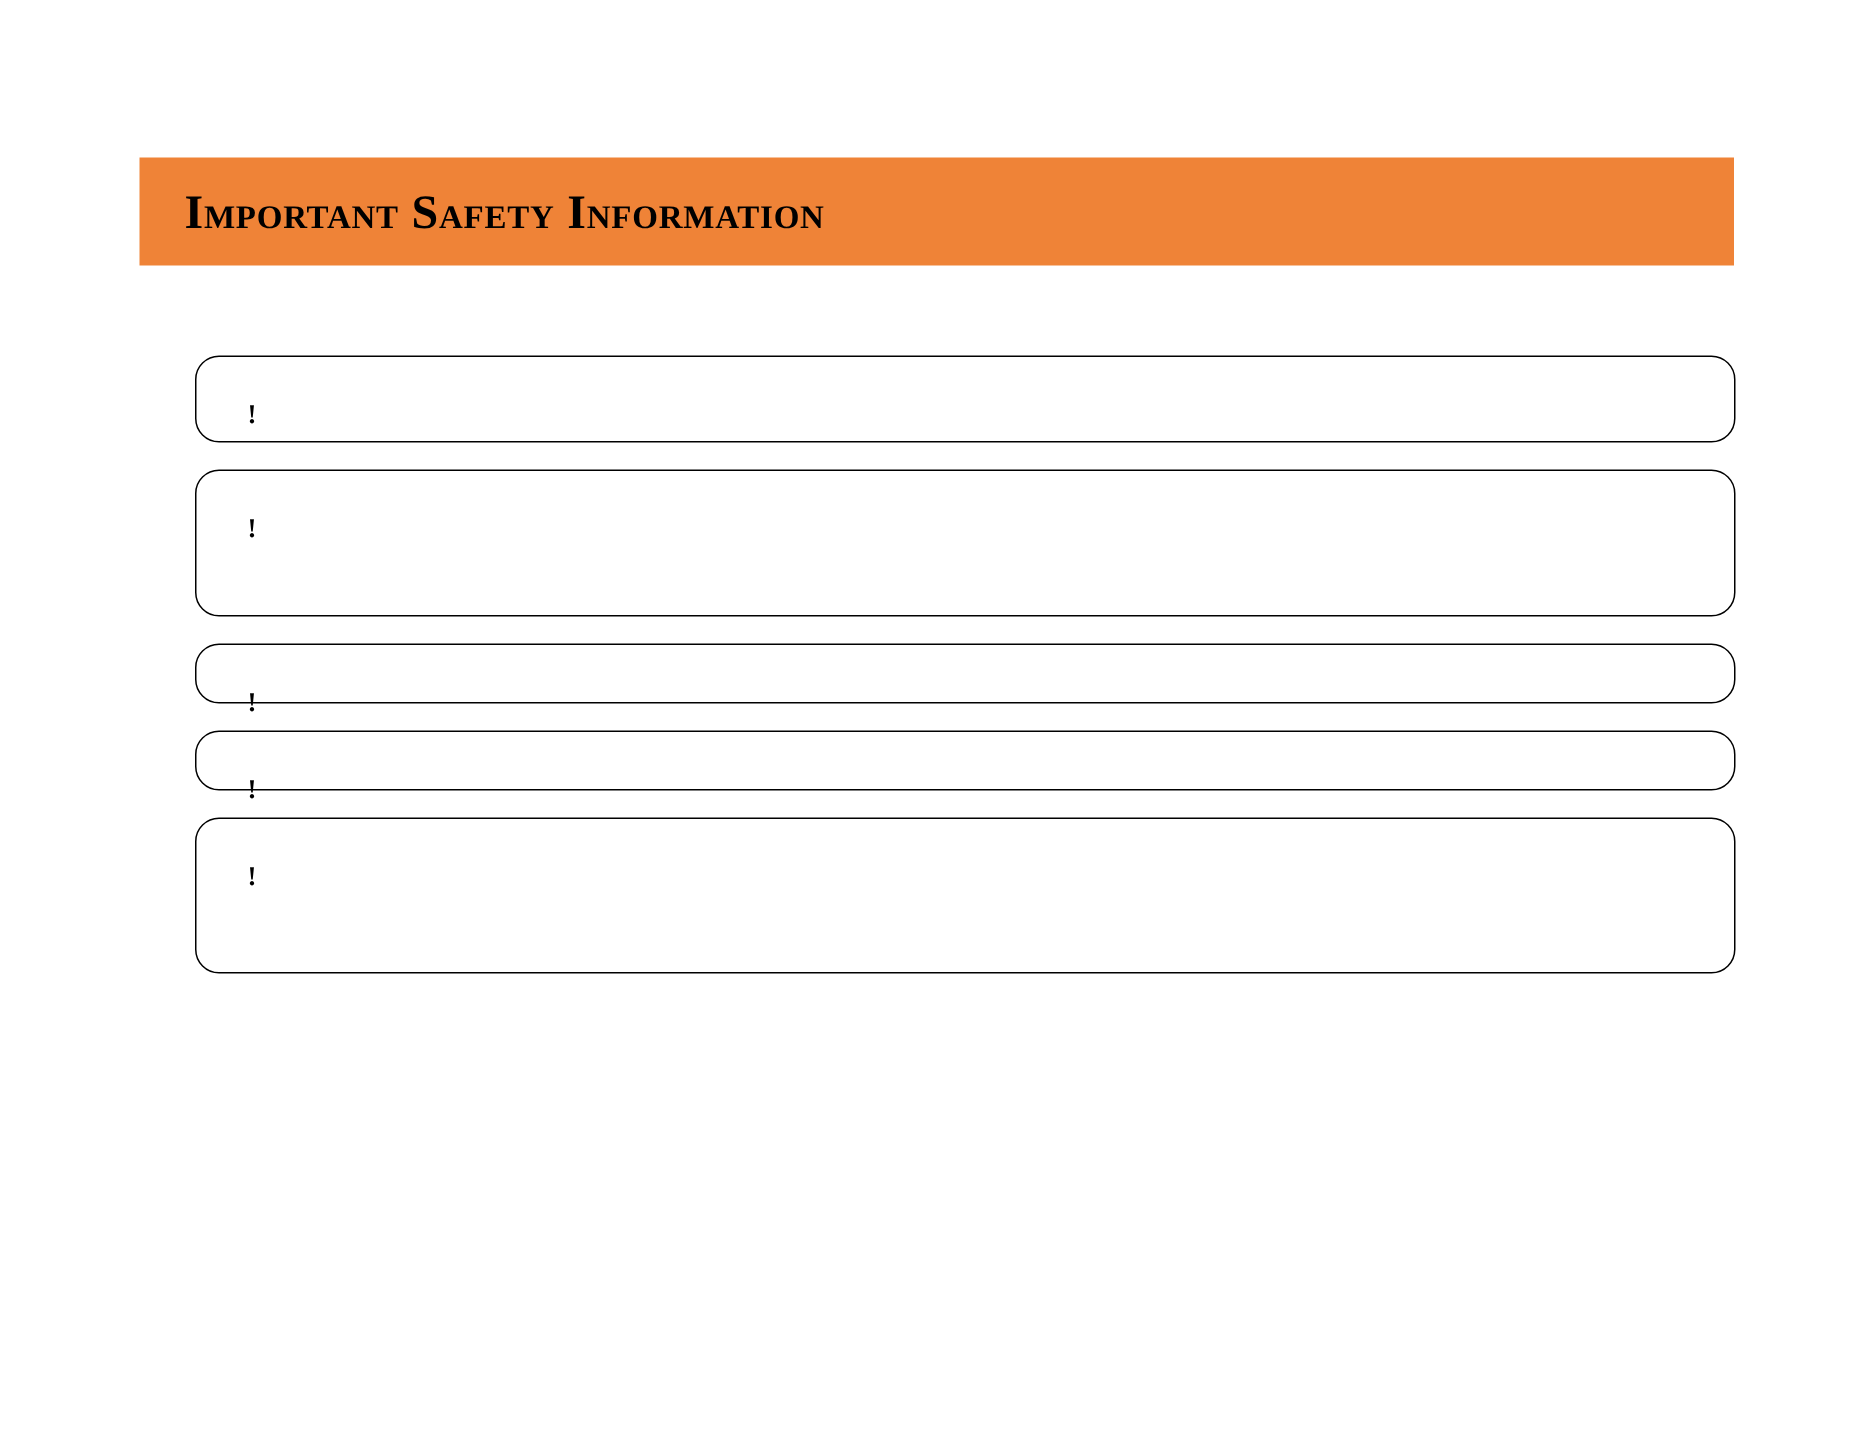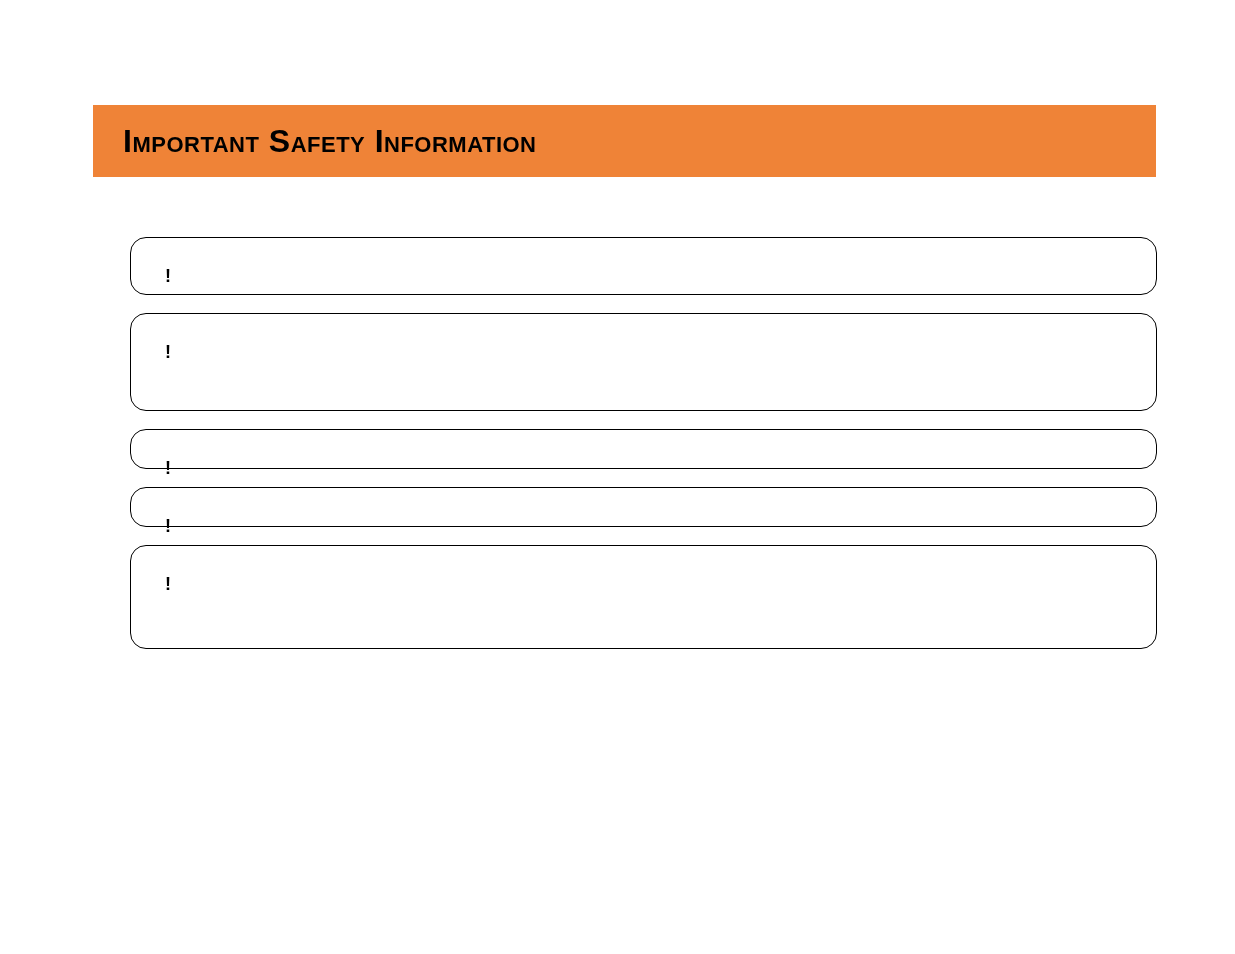--- a/index.html
+++ b/index.html
@@ -1,18 +1,19 @@
 <!DOCTYPE html>
 <html><head>
   <meta charset="utf-8">
   <style>
     * {
       margin: 16px;
       padding: 0;
       box-sizing: border-box;
+      font-family: Liberation Serif, serif;
     }
     body {
       font-family: Arial, Helvetica, sans-serif;
       background: #ffffff;
       width: 1235px;
       height: 954px;
       position: relative;
     }
     .header-bar {
       position: absolute;

